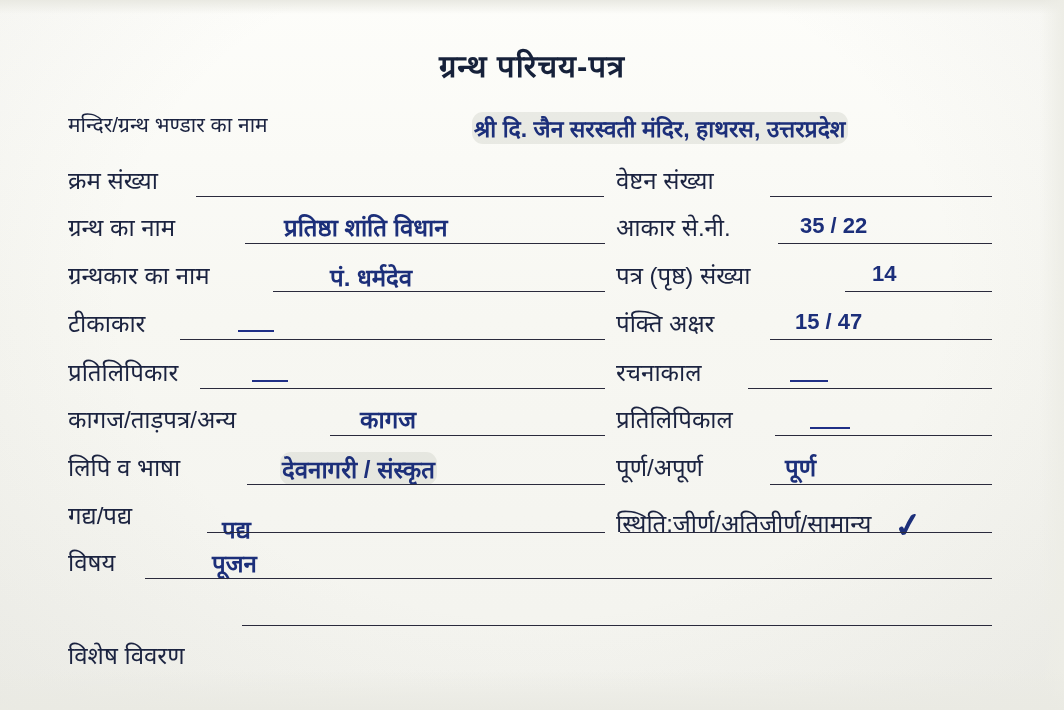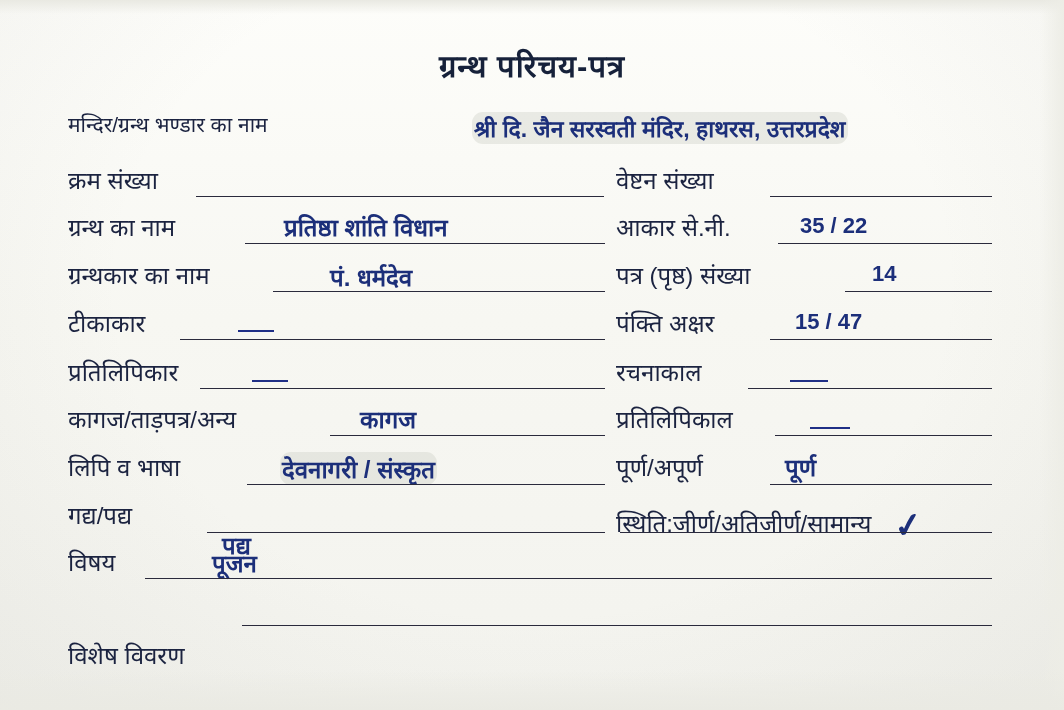--- a/index.html
+++ b/index.html
@@ -165,21 +165,21 @@
   <div class="rule" style="left:775px; top:435px; width:217px;"></div>
 
   <div class="fld label" style="left:68px; top:450px;">लिपि व भाषा</div>
   <div class="fld value highlight" style="left:280px; top:452px;">देवनागरी / संस्कृत</div>
   <div class="rule thin" style="left:247px; top:484px; width:358px;"></div>
   <div class="fld label" style="left:616px; top:450px;">पूर्ण/अपूर्ण</div>
   <div class="fld value" style="left:785px; top:450px;">पूर्ण</div>
   <div class="rule thin" style="left:770px; top:484px; width:222px;"></div>
 
   <div class="fld label" style="left:68px; top:498px;">गद्य/पद्य</div>
-  <div class="fld value" style="left:222px; top:528px;">पद्य</div>
+  <div class="fld value" style="left:222px; top:512px;">पद्य</div>
   <div class="rule" style="left:207px; top:532px; width:398px;"></div>
   <div class="fld label" style="left:616px; top:498px;margin-top:8px;">स्थिति:जीर्ण/अतिजीर्ण/सामान्य</div>
   <div class="checkmark" style="left:894px; top:508px;">✓</div>
   <div class="rule" style="left:620px; top:532px; width:372px;"></div>
 
   <div class="fld label" style="left:68px; top:545px;">विषय</div>
   <div class="fld value" style="left:212px; top:546px;">पूजन</div>
   <div class="rule" style="left:145px; top:578px; width:847px;"></div>
 
   <div class="fld label" style="left:68px; top:592px;margin-top:46px;">विशेष विवरण</div>

